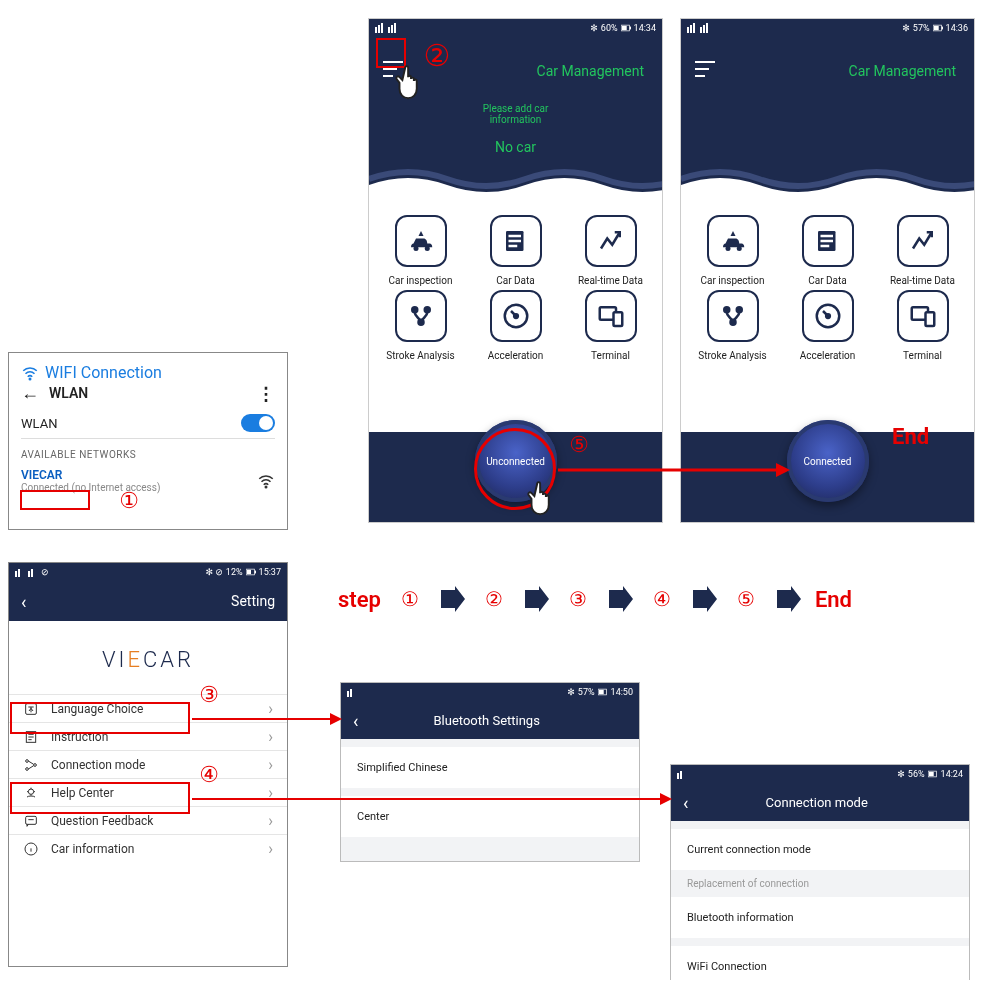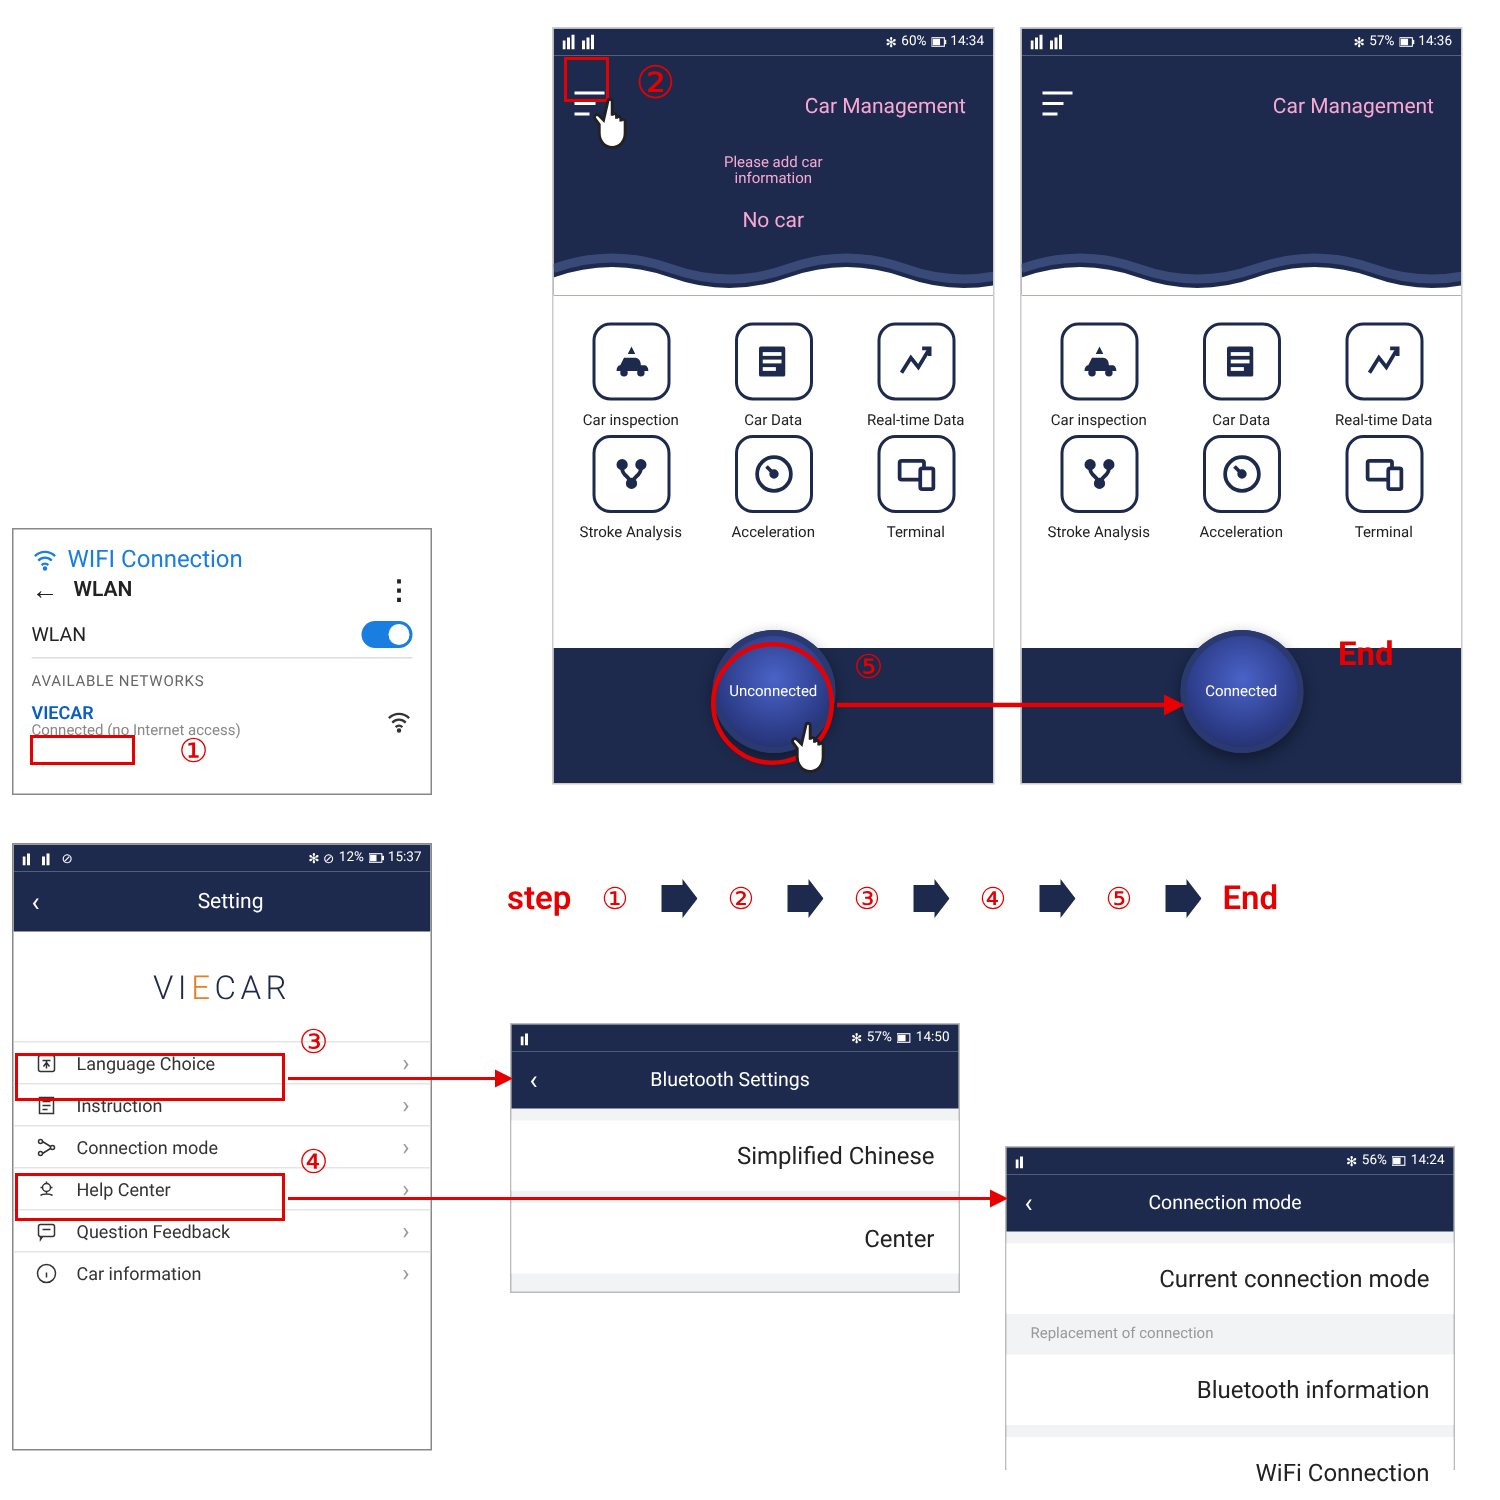--- a/index.html
+++ b/index.html
@@ -33,21 +33,21 @@
   .statusbar svg { width: 10px; height: 10px; }
   
   .carapp {
     width: 295px;
     height: 505px;
   }
   .carapp .header {
     position: relative;
     height: 160px;
     background: #1d2a4d;
-    color: #f9a8d4;
+    color: #22c55e;
   }
   .hamburger {
     position: absolute;
     top: 24px; left: 14px;
     width: 20px; height: 16px;
     display: flex; flex-direction: column; justify-content: space-between;
   }
   .hamburger span { display: block; height: 2px; background: #fff; }
   .hamburger span:nth-child(2){ width: 70%; }
   .hamburger span:nth-child(3){ width: 50%; }
@@ -159,22 +159,21 @@
   .mini {
     position: absolute; width: 300px; border: 1px solid #bbb; background: #f2f3f5;
   }
   .mini .topbar {
     background: #1d2a4d; color: #fff; height: 38px;
     display: flex; align-items: center; padding: 0 12px; font-size: 13px;
   }
   .mini .topbar .t { flex: 1; text-align: center; margin-left: -12px; }
   .mini .item {
     background: #fff; padding: 14px 16px; margin-top: 8px;
-    font-size: 16px;
-    text-align: right;
+    font-size: 11px;
   }
   .mini .subhead { font-size: 10px; color: #999; padding: 8px 16px 0; }
   .redbox { position: absolute; border: 2px solid #e60000; }
   .rednum {
     position: absolute; width: 26px; height: 26px; border: 2px solid #e60000;
     border-radius: 50%; color: #e60000; font-size: 16px;
     display: flex; align-items: center; justify-content: center;
     font-family: "Times New Roman", serif;
   }
   .redtext { position: absolute; color: #e60000; font-weight: 700; font-size: 22px; }
@@ -470,21 +469,21 @@
       <svg viewBox="0 0 14 8">
           <rect x="0" y="0" width="12" height="8" fill="none" stroke="#fff"></rect>
           <rect x="1" y="1" width="6" height="6" fill="#fff"></rect>
           <rect x="12" y="2" width="2" height="4" fill="#fff"></rect>
         </svg>
       <span>15:37</span>
     </div>
   </div>
   <div class="topbar">
     <span style="font-size:18px">‹</span>
-    <span style="flex:1;text-align:center;margin-left:-18px">Setting</span>
+    <span style="flex:1;text-align:right;margin-left:-18px">Setting</span>
   </div>
   <div class="brand">VI<span class="e">E</span>CAR</div>
   <div class="sitem">
     <div class="l">
         <svg viewBox="0 0 24 24" fill="none" stroke="#333" stroke-width="1.5">
           <rect x="4" y="4" width="16" height="16" rx="2"></rect>
           <path d="M8 9h8M12 9v8M9 15l3-4 3 4"></path>
         </svg>
         <span>Language Choice</span>
       </div>

